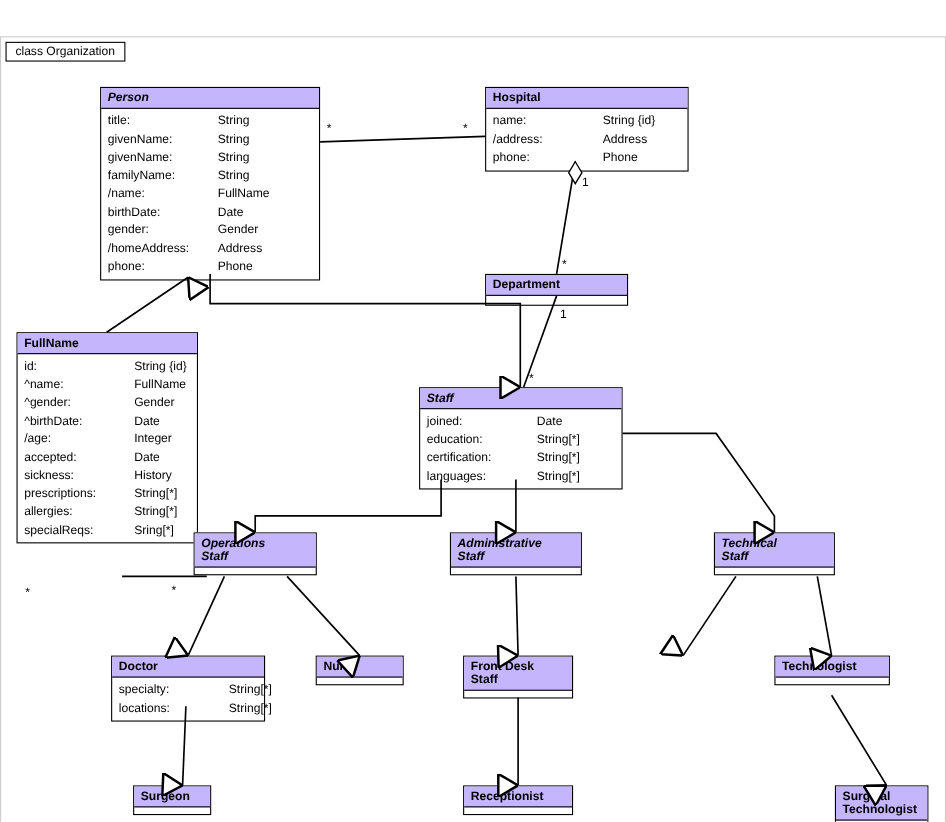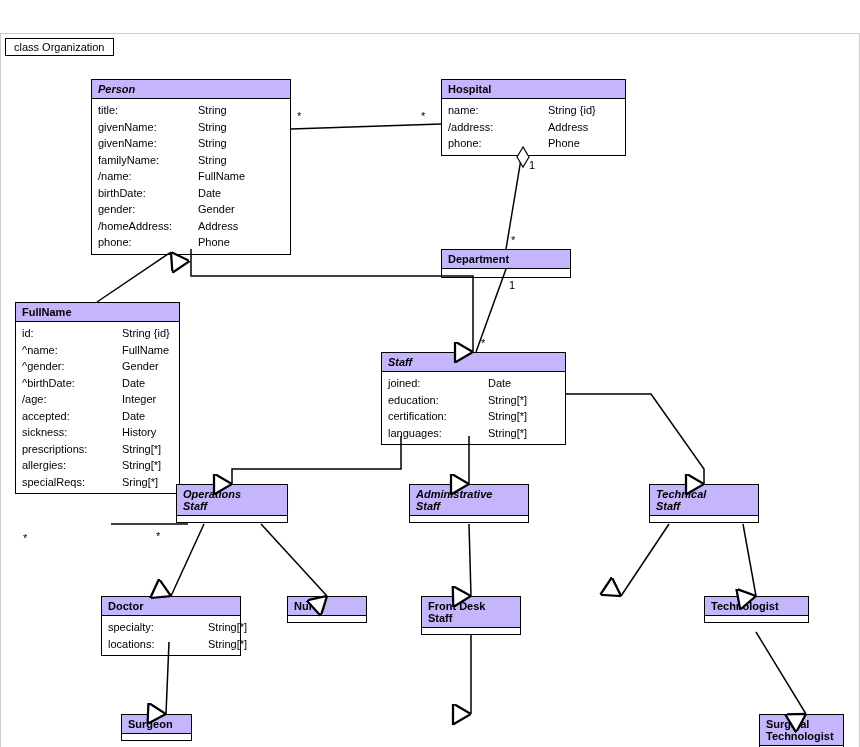--- a/index.html
+++ b/index.html
@@ -266,20 +266,24 @@
   <div class="class-box" style="left:703px; top:562px; width:105px;">
     <div class="class-header">Technologist</div>
     <div class="class-body" style="min-height:6px;"></div>
   </div>
 
   <div class="class-box" style="left:120px; top:680px; width:71px;">
     <div class="class-header">Surgeon</div>
     <div class="class-body" style="min-height:6px;"></div>
   </div>
 
+  <div class="class-box" style="left:420px; top:680px; width:100px;">
+    <div class="class-header">Receptionist</div>
+    <div class="class-body" style="min-height:6px;"></div>
+  </div>
 
   <div class="class-box" style="left:758px; top:680px; width:85px; text-align:center;">
     <div class="class-header">Surgical<br>Technologist</div>
     <div class="class-body" style="min-height:6px;"></div>
   </div>
 
   <svg id="svg-layer">
     <defs>
 
       <marker id="arrow-open-up" markerWidth="12" markerHeight="12" refX="6" refY="0" orient="auto">

